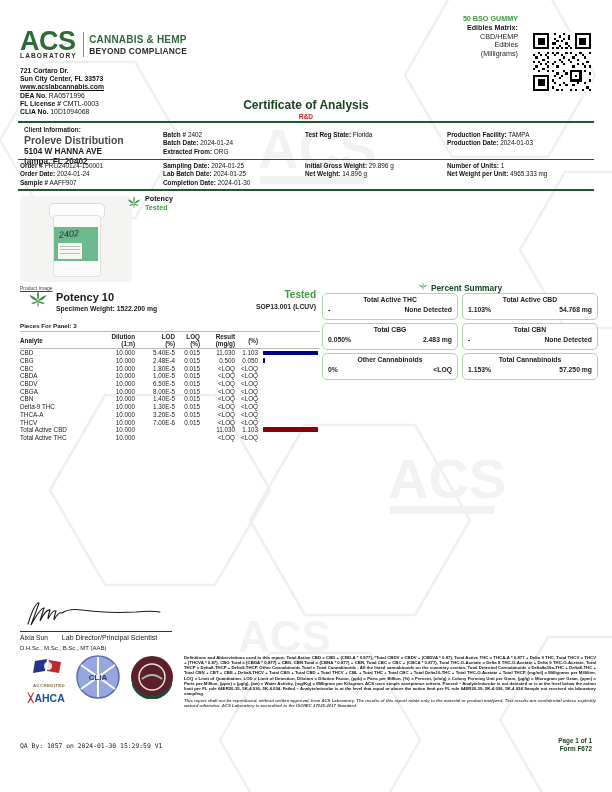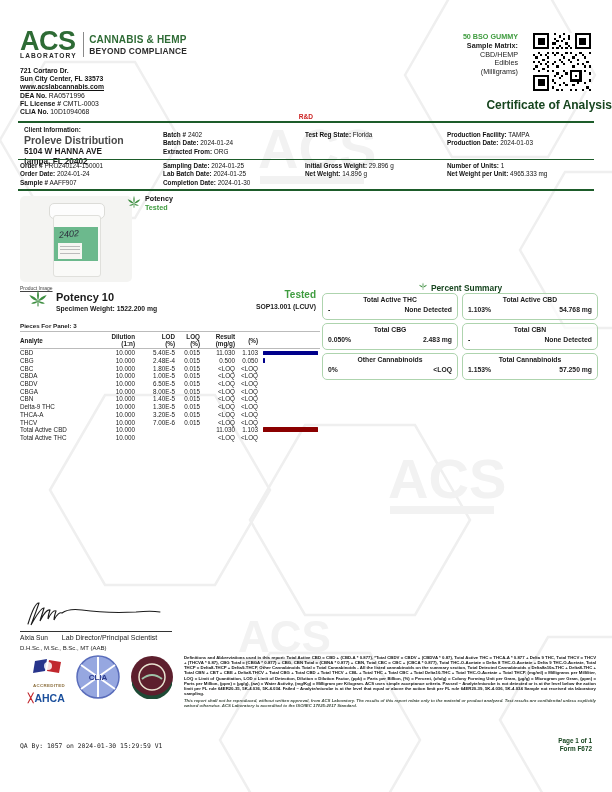--- a/index.html
+++ b/index.html
@@ -12,26 +12,26 @@
   .logo{left:20px;top:30px;display:flex;align-items:flex-start;}
   .acs-big{font-size:27px;font-weight:bold;color:#2e6b35;line-height:22px;letter-spacing:-0.5px;}
   .acs-lab{font-size:6.6px;font-weight:bold;color:#2b2b2b;letter-spacing:1.1px;margin-top:0px;}
   .logo-div{width:1.5px;height:25px;background:#8a8a8a;margin:2px 5px 0 6px;}
   .tagbox{margin-top:4px;}
   .tag1{font-size:10px;font-weight:bold;color:#2e6b35;letter-spacing:0.2px;}
   .tag2{font-size:8.4px;font-weight:bold;color:#2b2b2b;letter-spacing:0.2px;margin-top:1px;}
   .addr{left:20px;top:67px;font-size:6.8px;line-height:8.2px;font-weight:bold;color:#111;}
   .addr .site{text-decoration:underline;}
   .addr .val{font-weight:normal;}
-  .samp{right:94px;top:33px;text-align:right;font-size:7.2px;line-height:8.8px;color:#222;}
+  .samp{right:94px;top:15px;text-align:right;font-size:7.2px;line-height:8.8px;color:#222;}
   .samp .nm{color:#3f9c3f;font-weight:bold;}
   .samp .ml{font-weight:bold;}
   .qrbox{left:533px;top:33px;width:58px;height:58px;}
   .title{left:0;top:98px;width:612px;text-align:center;}
-  .title .t1{font-size:12px;font-weight:bold;color:#17451f;text-align:right;}
+  .title .t1{font-size:12px;font-weight:bold;color:#17451f;}
   .title .t2{font-size:6.6px;font-weight:bold;color:#cc2222;margin-top:1px;}
   .grule{left:18px;width:576px;background:#1d5c2a;}
 
   
   .cell{font-size:6.4px;line-height:8.4px;color:#111;}
   .lb{font-weight:bold;}
   .cl-head{font-size:6.4px;font-weight:bold;}
   .cl-name{font-size:10.5px;font-weight:bold;color:#4a4a4a;margin:1px 0 1px;}
   .cl-addr{font-size:8.2px;font-weight:bold;line-height:9.5px;}
 
@@ -132,21 +132,21 @@
     <div>721 Cortaro Dr.</div>
     <div>Sun City Center, FL 33573</div>
     <div class="site">www.acslabcannabis.com</div>
     <div><span class="lb">DEA No.</span> <span class="val">RA0571996</span></div>
     <div><span class="lb">FL License #</span> <span class="val">CMTL-0003</span></div>
     <div><span class="lb">CLIA No.</span> <span class="val">10D1094068</span></div>
   </div>
 
   <div class="layer samp">
     <div class="nm">50 BSO GUMMY</div>
-    <div class="ml">Sample Matrix:</div>
+    <div class="ml">Edibles Matrix:</div>
     <div>CBD/HEMP</div>
     <div>Edibles</div>
     <div>(Milligrams)</div>
   </div>
 
   <div class="layer qrbox">
     <svg width="58" height="58" viewBox="0 0 25 25" shape-rendering="crispEdges">
       <rect x="0" y="0" width="25" height="25" fill="#fff"></rect>
       <g fill="#000">
         <rect x="0" y="0" width="7" height="7"></rect>

